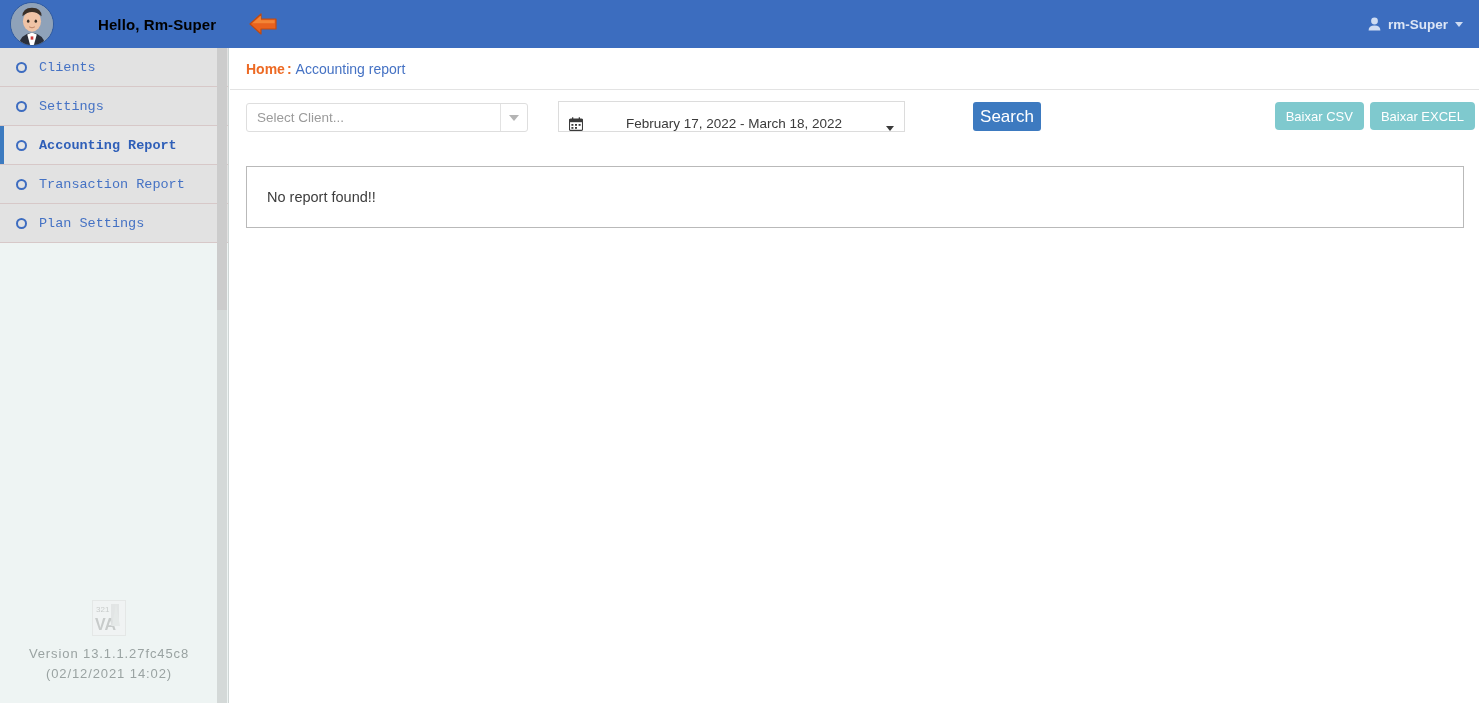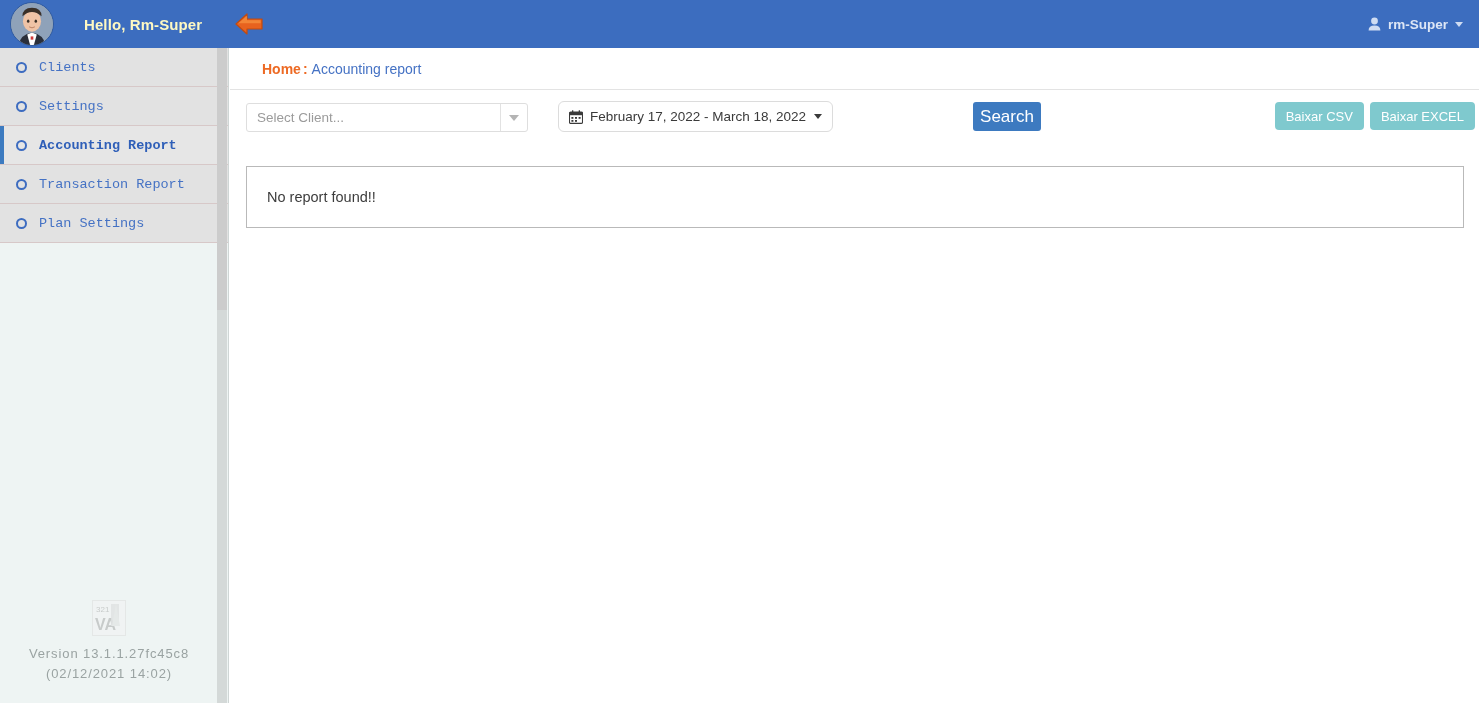--- a/index.html
+++ b/index.html
@@ -27,24 +27,24 @@
     margin-left: 10px;
     border-radius: 50%;
     overflow: hidden;
     flex: 0 0 auto;
     background: #8d9fb5;
     position: relative;
     border: 1px solid #2f5aa0;
   }
   #avatar svg { display:block; width:100%; height:100%; }
   #greeting {
-    color: #fef9c3;
+    color: #000000;
     font-size: 15px;
     font-weight: bold;
-    margin-left: 30px;
+    margin-left: 44px;
     letter-spacing: .1px;
     white-space: nowrap;
   }
   #back-arrow {
     margin-left: 30px;
     width: 34px; height: 30px;
     display: flex; align-items: center; justify-content: center;
     cursor: pointer;
   }
   #user-menu {
@@ -152,21 +152,21 @@
     position: absolute;
     top: 48px; left: 230px;
     width: 1249px; height: 655px;
     background: #ffffff;
   }
   #breadcrumb-bar {
     height: 42px;
     border-bottom: 1px solid #e3e3e3;
     display: flex;
     align-items: center;
-    padding-left: 32px;
+    padding-left: 16px;
     background: #ffffff;
   }
   #breadcrumb-bar .crumb-home {
     color: #ed6a24;
     font-weight: bold;
     font-size: 14px;
     cursor: pointer;
   }
   #breadcrumb-bar .crumb-sep {
     color: #ed6a24;
@@ -214,28 +214,29 @@
     border-right: 5px solid transparent;
     border-top: 6px solid #b4b4b4;
   }
 
   #daterange {
     position: absolute;
     left: 328px; top: 11px;
     height: 31px;
     background: #ffffff;
     border: 1px solid #dcdcdc;
-    border-radius: 6px;
-    display: flex;
-    align-items: center;
+    border-radius: 0;
+    display: flex;
+    align-items: flex-end;
     padding: 0 10px;
     cursor: pointer;
     font-size: 13.5px;
     color: #3a3a3a;
     white-space: nowrap;
+    gap: 36px;
   }
   #daterange .cal { margin-right: 7px; display:inline-flex; }
   #daterange .caret {
     margin-left: 8px;
     width: 0; height: 0;
     border-left: 4px solid transparent;
     border-right: 4px solid transparent;
     border-top: 5px solid #3a3a3a;
   }
 

